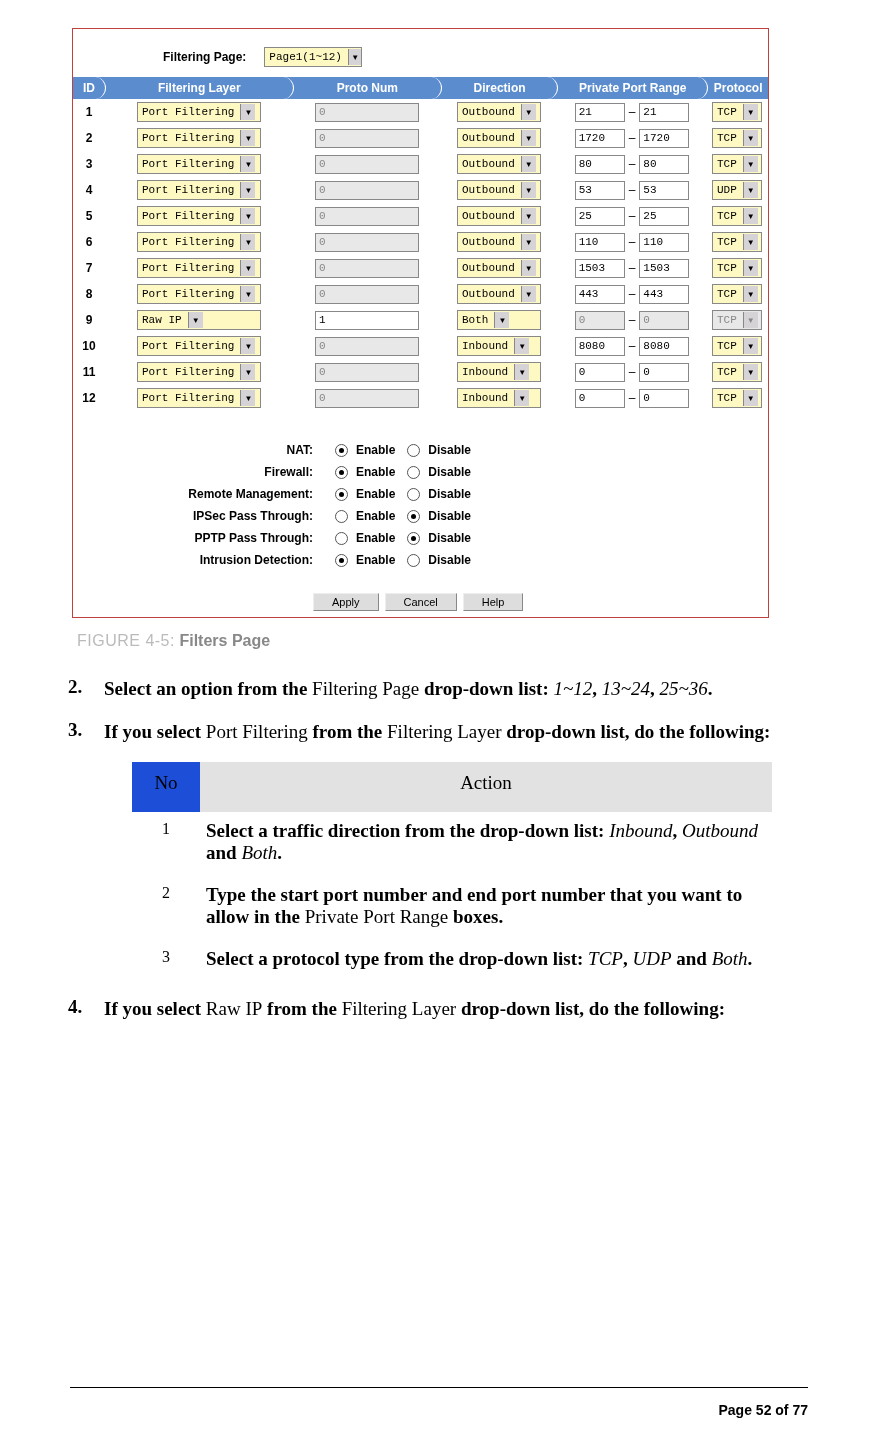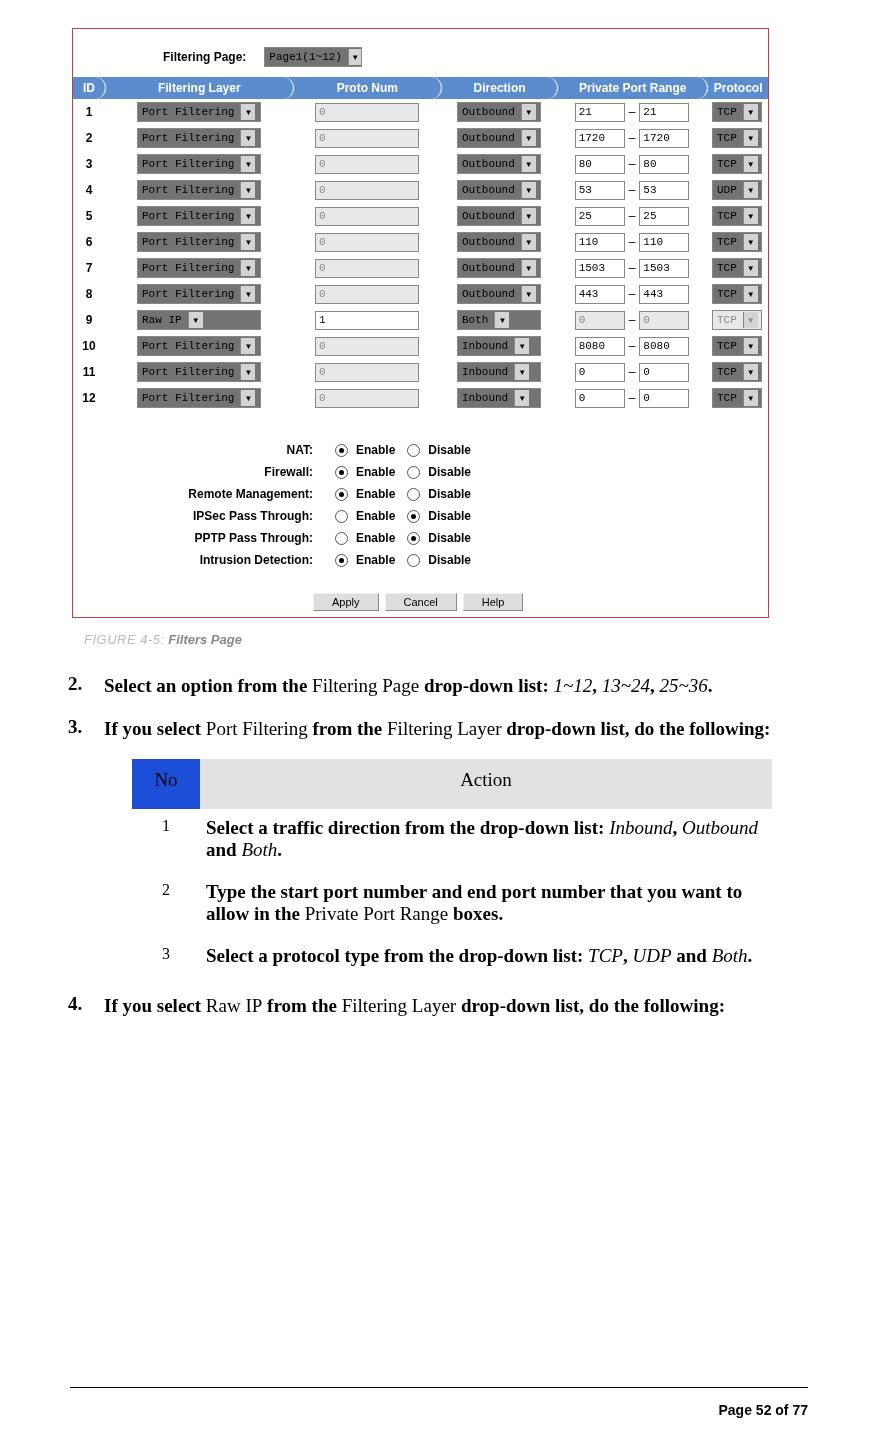--- a/index.html
+++ b/index.html
@@ -3,21 +3,21 @@
 <meta charset="utf-8">
 <style>
   html,body{margin:0;padding:0;background:#fff;}
   body{width:878px;min-height:1440px;font-family:"Times New Roman",Times,serif;color:#000;font-size:14px;position:relative;}
   .page{padding:28px 70px 40px 68px;}
   .header-title{font-family:Verdana,Arial,sans-serif;font-weight:bold;font-size:13px;letter-spacing:0.5px;margin-bottom:24px;}
   .figure-wrap{border:1px solid #c04040;background:#fff;padding:10px 0 0 0;margin-bottom:14px;width:695px;margin-left:4px;}
   .fig-inner{font-family:Tahoma,Verdana,Arial,sans-serif;font-size:11px;color:#000;}
   .fp-row{display:flex;align-items:center;margin:8px 0 10px 0;padding-left:90px;}
   .fp-label{font-weight:bold;font-size:12px;margin-right:18px;}
-  .fake-select{display:inline-flex;align-items:center;background:#737373;border:1px solid #888;border-top-color:#888;border-left-color:#888;height:18px;font-size:11px;padding:0 0 0 4px;}
+  .fake-select{display:inline-flex;align-items:center;background:#fef9c3;border:1px solid #888;border-top-color:#888;border-left-color:#888;height:18px;font-size:11px;padding:0 0 0 4px;}
   .fake-select .sel-text{padding-right:6px;font-family:"Courier New",monospace;}
   .fake-select .sel-btn{width:14px;height:16px;background:#d6d3d6;border-left:1px solid #888;display:flex;align-items:center;justify-content:center;font-size:8px;}
   .fake-input{display:inline-flex;align-items:center;background:#fff;border:1px solid #888;height:17px;font-size:11px;padding:0 3px;font-family:"Courier New",monospace;}
   .fake-input.disabled{background:#e8e8e8;color:#888;}
   .th-row{display:flex;align-items:stretch;background:#5a8cce;color:#fff;font-weight:bold;font-size:12px;font-family:Verdana,Tahoma,sans-serif;height:22px;}
   .th-row>div{display:flex;align-items:center;justify-content:center;border-right:1px solid #fff;border-radius:11px;}
   .th-row>div:last-child{border-right:none;}
   .col-id{width:32px;}
   .col-layer{width:188px;}
   .col-proto{width:148px;}
@@ -31,21 +31,21 @@
   .range-dash{font-size:12px;}
   .opts-block{margin:28px 0 14px 0;padding-left:30px;}
   .opt-row{display:flex;align-items:center;height:22px;font-size:12px;font-family:Verdana,Tahoma,sans-serif;}
   .opt-label{width:210px;text-align:right;font-weight:bold;padding-right:22px;}
   .radio-pair{display:flex;align-items:center;gap:8px;}
   .radio-dot{width:11px;height:11px;border:1px solid #555;border-radius:50%;display:inline-flex;align-items:center;justify-content:center;background:#fff;}
   .radio-dot.checked::after{content:"";width:5px;height:5px;background:#000;border-radius:50%;}
   .opt-text{font-weight:bold;margin-right:12px;}
   .btn-row{display:flex;gap:6px;justify-content:flex-start;padding:8px 0 6px 240px;}
   .fake-btn{font-family:Verdana,Tahoma,sans-serif;font-size:11px;background:#ddd;border:1px solid #888;border-top-color:#eee;border-left-color:#eee;padding:2px 18px;}
-  .figure-caption{font-family:Verdana,Arial,sans-serif;font-size:13px;color:#999;margin:8px 0 26px 16px;font-style:italic;}
+  .figure-caption{font-family:Verdana,Arial,sans-serif;font-size:16px;color:#999;margin:8px 0 26px 9px;}
   .figure-caption .fig-num{color:#bbb;letter-spacing:0.5px;}
   .figure-caption .fig-title{font-weight:bold;color:#888;}
   ol.steps{list-style:none;padding:0;margin:0;font-size:19px;}
   ol.steps>li{display:flex;margin-bottom:18px;}
   ol.steps .step-no{width:36px;flex:none;font-weight:bold;}
   ol.steps .step-body{flex:1;line-height:1.32;}
   .b{font-weight:bold;}
   .bi{font-weight:normal;font-style:italic;}
   table.actions{border-collapse:collapse;margin:4px 0 4px 64px;width:640px;font-size:19px;}
   table.actions th{background:#e2e2e2;font-weight:normal;text-align:center;padding:10px 6px 18px 6px;font-size:19px;}

